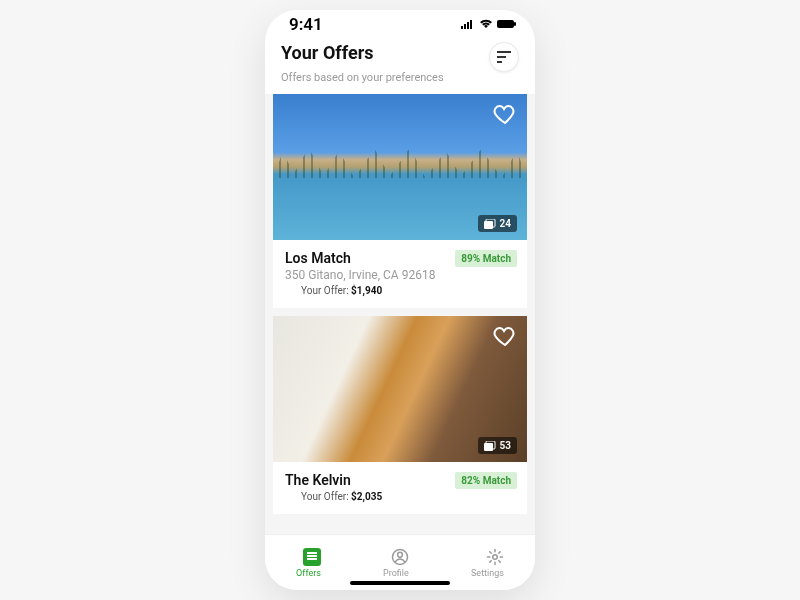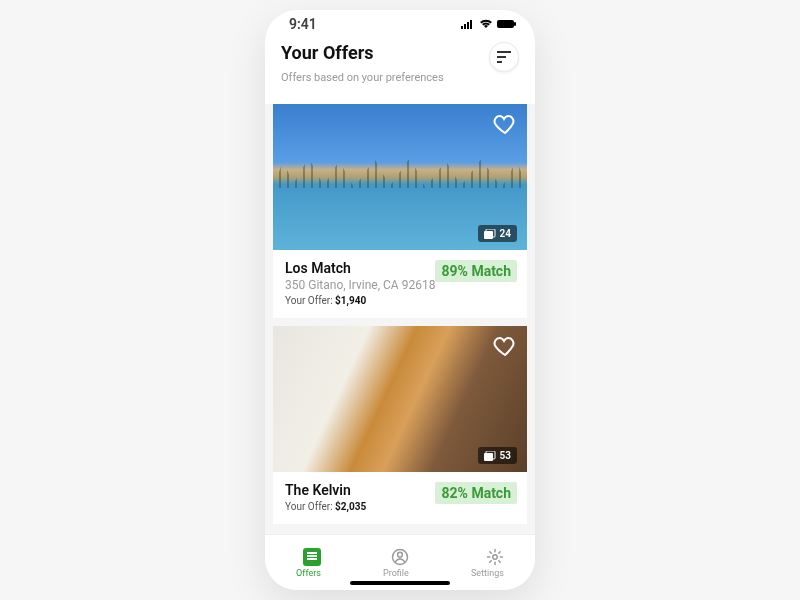--- a/index.html
+++ b/index.html
@@ -24,33 +24,33 @@
     flex-direction: column;
     position: relative;
   }
   
   .statusbar {
     height: 28px;
     display: flex;
     justify-content: space-between;
     align-items: center;
     padding: 0 18px 0 24px;
-    font-size: 14px;
+    font-size: 17px;
     font-weight: 600;
-    color: #404040;
+    color: #000000;
   }
   .status-right { display: flex; gap: 4px; align-items: center; }
   .status-right svg { display: block; }
 
   
   .header {
     display: flex;
     justify-content: space-between;
     align-items: flex-start;
-    padding: 4px 16px 20px 16px;
+    padding: 4px 16px 10px 16px;
   }
   .header h1 { font-size: 18px; font-weight: 700; color: #111; }
   .header .sub { font-size: 11px; color: #9a9a9a; margin-top: 8px; }
   .sort-btn {
     width: 30px; height: 30px;
     border-radius: 50%;
     background: #fff;
     border: 1px solid #e8e8e8;
     box-shadow: 0 1px 3px rgba(0,0,0,0.08);
     display: flex; align-items: center; justify-content: center;
@@ -111,28 +111,28 @@
     padding: 3px 6px;
     border-radius: 3px;
     display: flex; align-items: center; gap: 4px;
   }
   .card-body {
     padding: 10px 12px 12px 12px;
     position: relative;
   }
   .card-title { font-size: 14px; font-weight: 600; color: #111; }
   .card-addr { font-size: 12px; color: #9a9a9a; margin-top: 2px; }
-  .card-offer { font-size: 10px; color: #555; margin-top: 3px; }
+  .card-offer { font-size: 10px; color: #555; margin-top: 3px; margin-left: 16px; }
   .card-offer b { color: #111; font-weight: 700; }
   .match {
     position: absolute;
     right: 10px; top: 10px;
     background: #d8f0d6;
     color: #3a9a3a;
-    font-size: 14px; font-weight: 700;
+    font-size: 10px; font-weight: 700;
     padding: 3px 6px;
     border-radius: 2px;
   }
 
   
   .tabbar {
     height: 56px;
     border-top: 1px solid #eee;
     background: #fff;
     display: flex;

